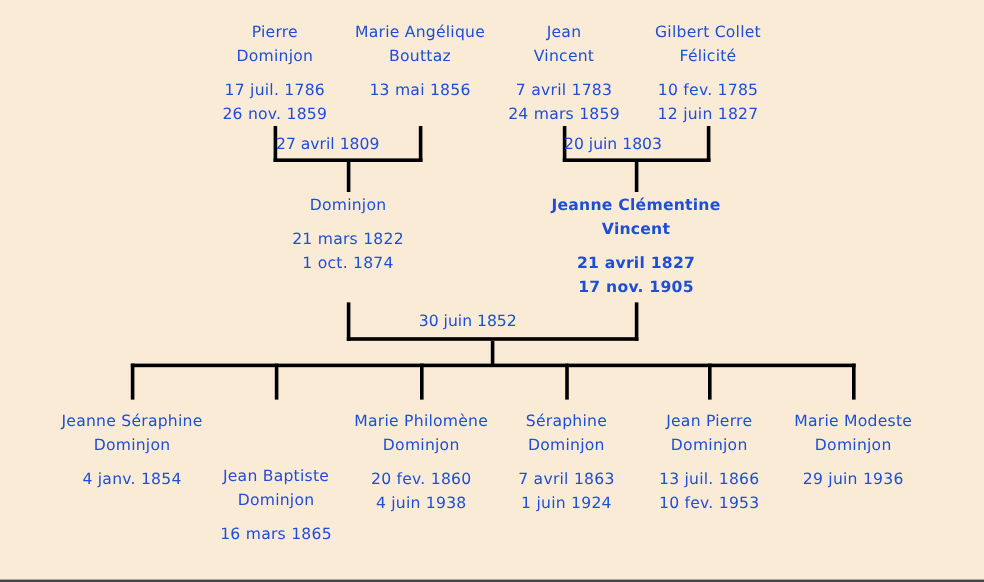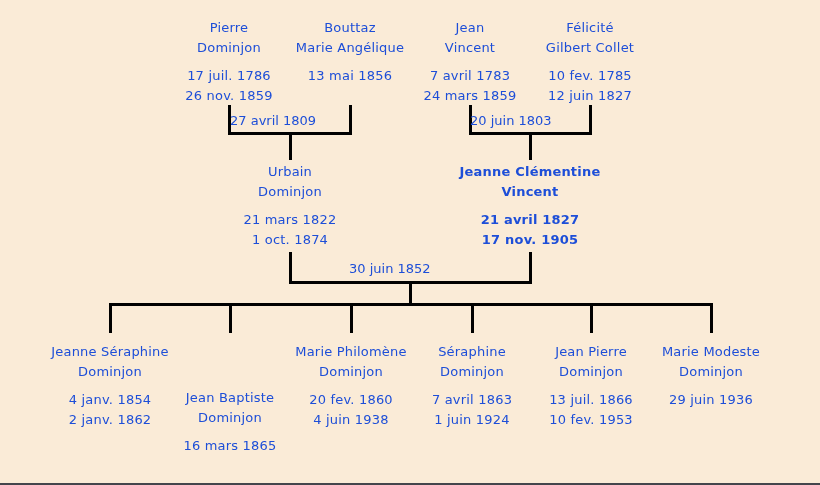--- a/index.html
+++ b/index.html
@@ -52,59 +52,58 @@
   <div class="person" style="left:149px; top:18px;">
     <div>Pierre</div>
     <div>Dominjon</div>
     <div class="dates">
       <div>17 juil. 1786</div>
       <div>26 nov. 1859</div>
     </div>
   </div>
 
   <div class="person" style="left:270px; top:18px;">
+    <div>Marie Angélique</div>
     <div>Bouttaz</div>
-    <div>Marie Angélique</div>
     <div class="dates">
       <div>13 mai 1856</div>
     </div>
   </div>
 
   <div class="person" style="left:390px; top:18px;">
     <div>Jean</div>
     <div>Vincent</div>
     <div class="dates">
       <div>7 avril 1783</div>
       <div>24 mars 1859</div>
     </div>
   </div>
 
   <div class="person" style="left:510px; top:18px;">
+    <div>Gilbert Collet</div>
     <div>Félicité</div>
-    <div>Gilbert Collet</div>
     <div class="dates">
       <div>10 fev. 1785</div>
       <div>12 juin 1827</div>
     </div>
   </div>
 
   <div class="line" style="left:227.5px; top:105px; width:3px; height:30px;"></div>
   <div class="line" style="left:348.5px; top:105px; width:3px; height:30px;"></div>
   <div class="line" style="left:227.5px; top:132px; width:124px; height:3px;"></div>
   <div class="marriage-label" style="left:230px; top:111px; width:120px;">27 avril 1809</div>
   <div class="line" style="left:288.5px; top:135px; width:3px; height:25px;"></div>
 
   <div class="line" style="left:468.5px; top:105px; width:3px; height:30px;"></div>
   <div class="line" style="left:588.5px; top:105px; width:3px; height:30px;"></div>
   <div class="line" style="left:468.5px; top:132px; width:123px; height:3px;"></div>
   <div class="marriage-label" style="left:470px; top:111px; width:120px;">20 juin 1803</div>
   <div class="line" style="left:528.5px; top:135px; width:3px; height:25px;"></div>
 
   <div class="person" style="left:210px; top:162px;">
-    <div>Urbain</div>
     <div>Dominjon</div>
     <div class="dates">
       <div>21 mars 1822</div>
       <div>1 oct. 1874</div>
     </div>
   </div>
 
   <div class="person highlight" style="left:450px; top:162px;">
     <div>Jeanne Clémentine</div>
     <div>Vincent</div>
@@ -126,21 +125,20 @@
   <div class="line" style="left:349.5px; top:303px; width:3px; height:30px;"></div>
   <div class="line" style="left:470.5px; top:303px; width:3px; height:30px;"></div>
   <div class="line" style="left:589.5px; top:303px; width:3px; height:30px;"></div>
   <div class="line" style="left:709.5px; top:303px; width:3px; height:30px;"></div>
 
   <div class="person" style="left:30px; top:342px;">
     <div>Jeanne Séraphine</div>
     <div>Dominjon</div>
     <div class="dates">
       <div>4 janv. 1854</div>
-      <div>2 janv. 1862</div>
     </div>
   </div>
 
   <div class="person" style="left:150px; top:342px;margin-top:46px;">
     <div>Jean Baptiste</div>
     <div>Dominjon</div>
     <div class="dates">
       <div>16 mars 1865</div>
     </div>
   </div>

